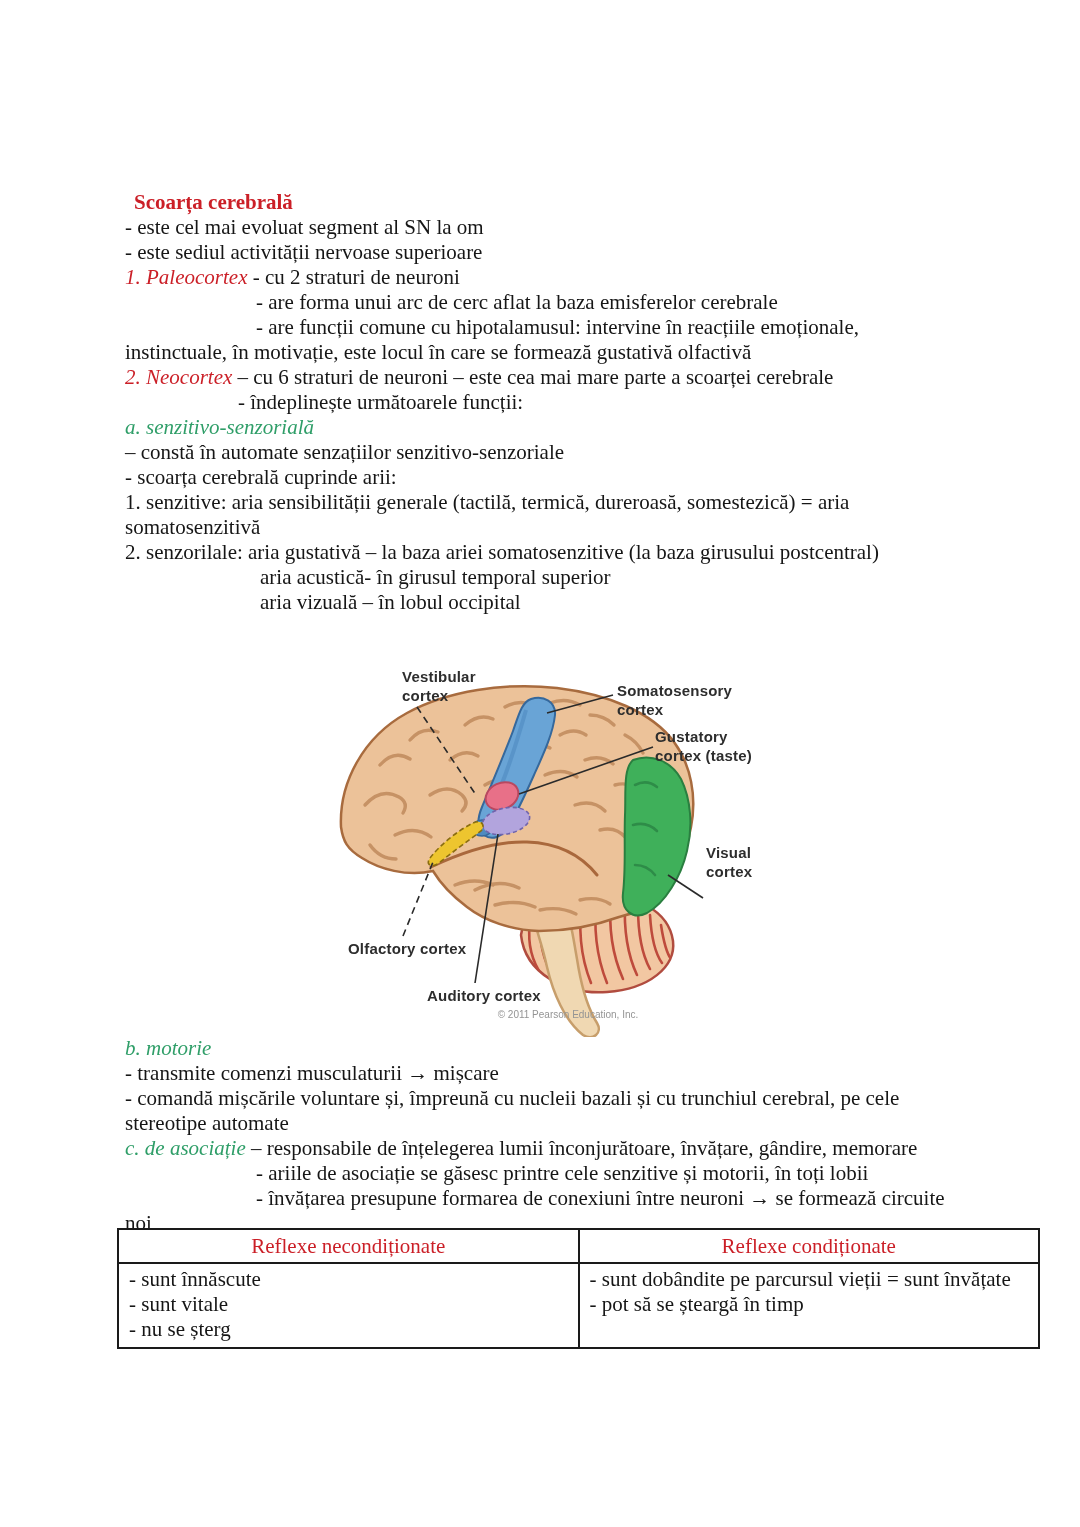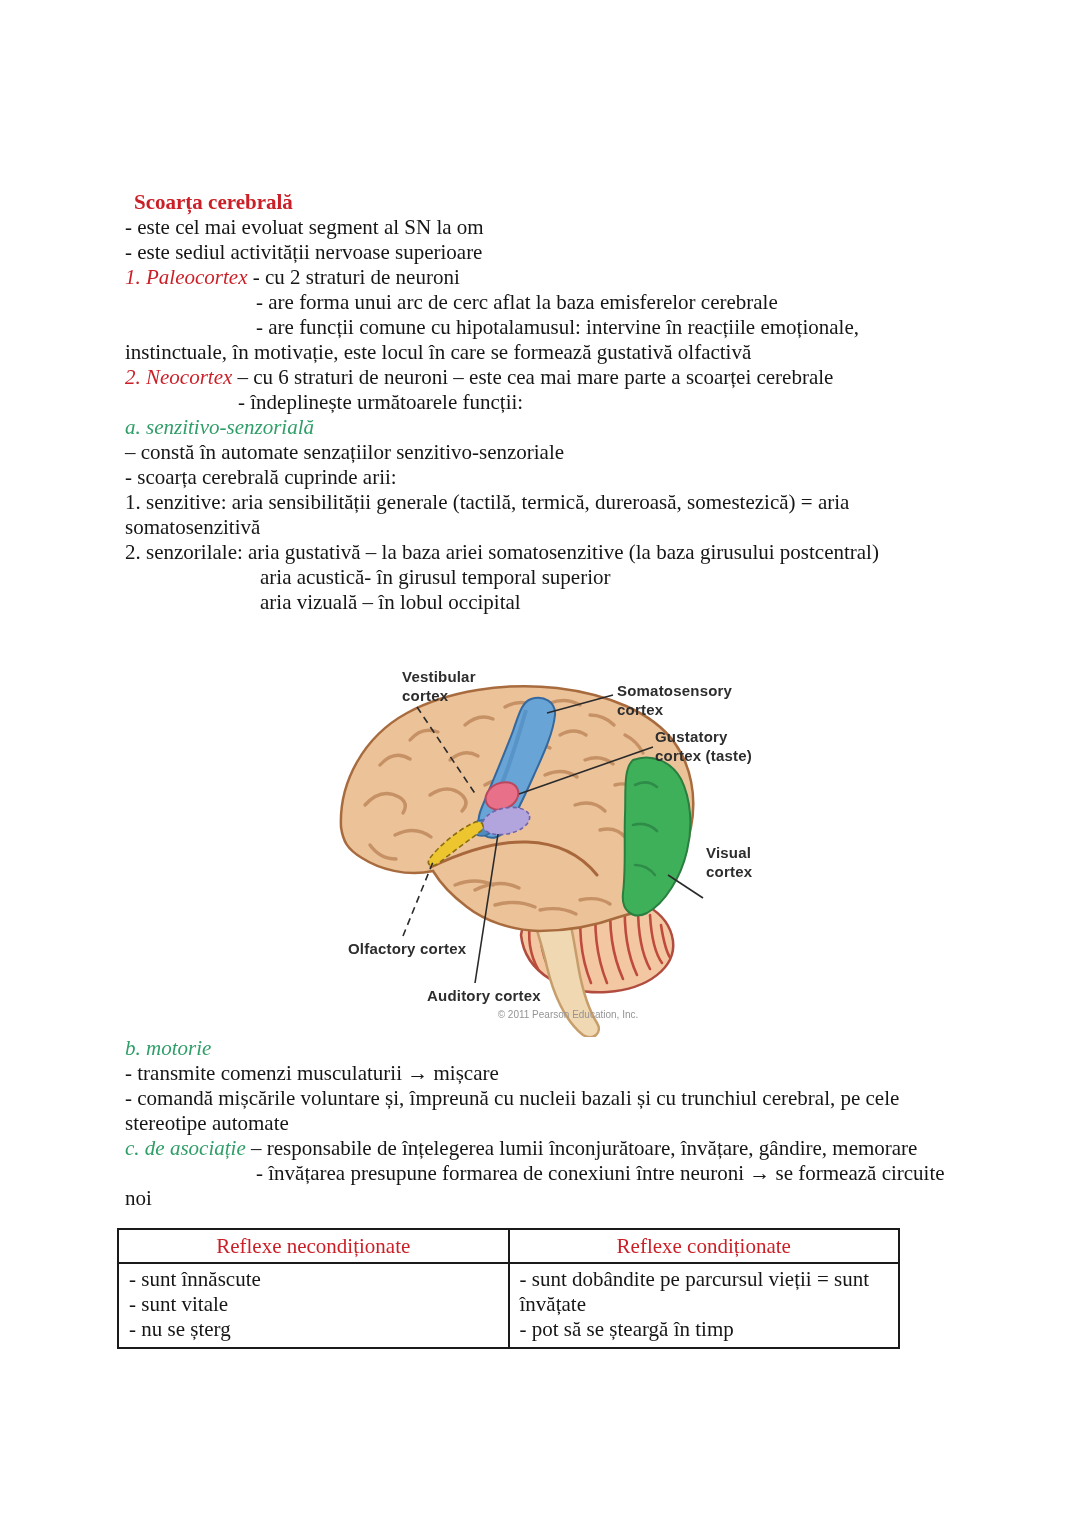--- a/index.html
+++ b/index.html
@@ -33,21 +33,21 @@
   .dcredit{
     position:absolute;left:153px;top:354px;width:160px;
     font-family:"Liberation Sans","DejaVu Sans",sans-serif;
     font-size:10px;color:var(--credit_text,#949494);text-align:center;
   }
 
   
   table.reflex{
     position:absolute;left:117px;top:1228px;
     border-collapse:collapse;table-layout:fixed;
-    width:783px;
+    width:923px;
     font-size:21px;
     padding-left:44px;
   }
   table.reflex th,table.reflex td{
     border:2px solid var(--table_border,#1a1a1a);
     vertical-align:top;
   }
   table.reflex th{
     height:30px;font-weight:normal;text-align:center;
     color:var(--red,#cb1f27);line-height:30px;
@@ -178,20 +178,21 @@
       </div>
     <div class="dcredit">© 2011 Pearson Education, Inc.</div>
   </div>
 
   <div class="textblock" style="top:1036px;">
       <div class="tline"><span class="seg-green-italic">b. motorie</span></div>
       <div class="tline"><span>- transmite comenzi musculaturii → mișcare</span></div>
       <div class="tline"><span>- comandă  mișcările voluntare și, împreună cu nucleii bazali și cu trunchiul cerebral, pe cele</span></div>
       <div class="tline"><span>stereotipe automate</span></div>
       <div class="tline"><span class="seg-green-italic">c. de asociație</span><span> – responsabile de înțelegerea lumii înconjurătoare, învățare, gândire, memorare</span></div>
+      <div class="tline" style="padding-left: 131px;"><span>- ariile de asociație se găsesc printre cele senzitive și motorii, în toți lobii</span></div>
       <div class="tline" style="padding-left: 131px;"><span>- învățarea presupune formarea de conexiuni între neuroni → se formează circuite</span></div>
       <div class="tline"><span>noi</span></div>
     </div>
 
   <table class="reflex">
     <tbody>
         <tr>
       <th>Reflexe necondiționate</th>
       <th>Reflexe condiționate</th>
     </tr>

